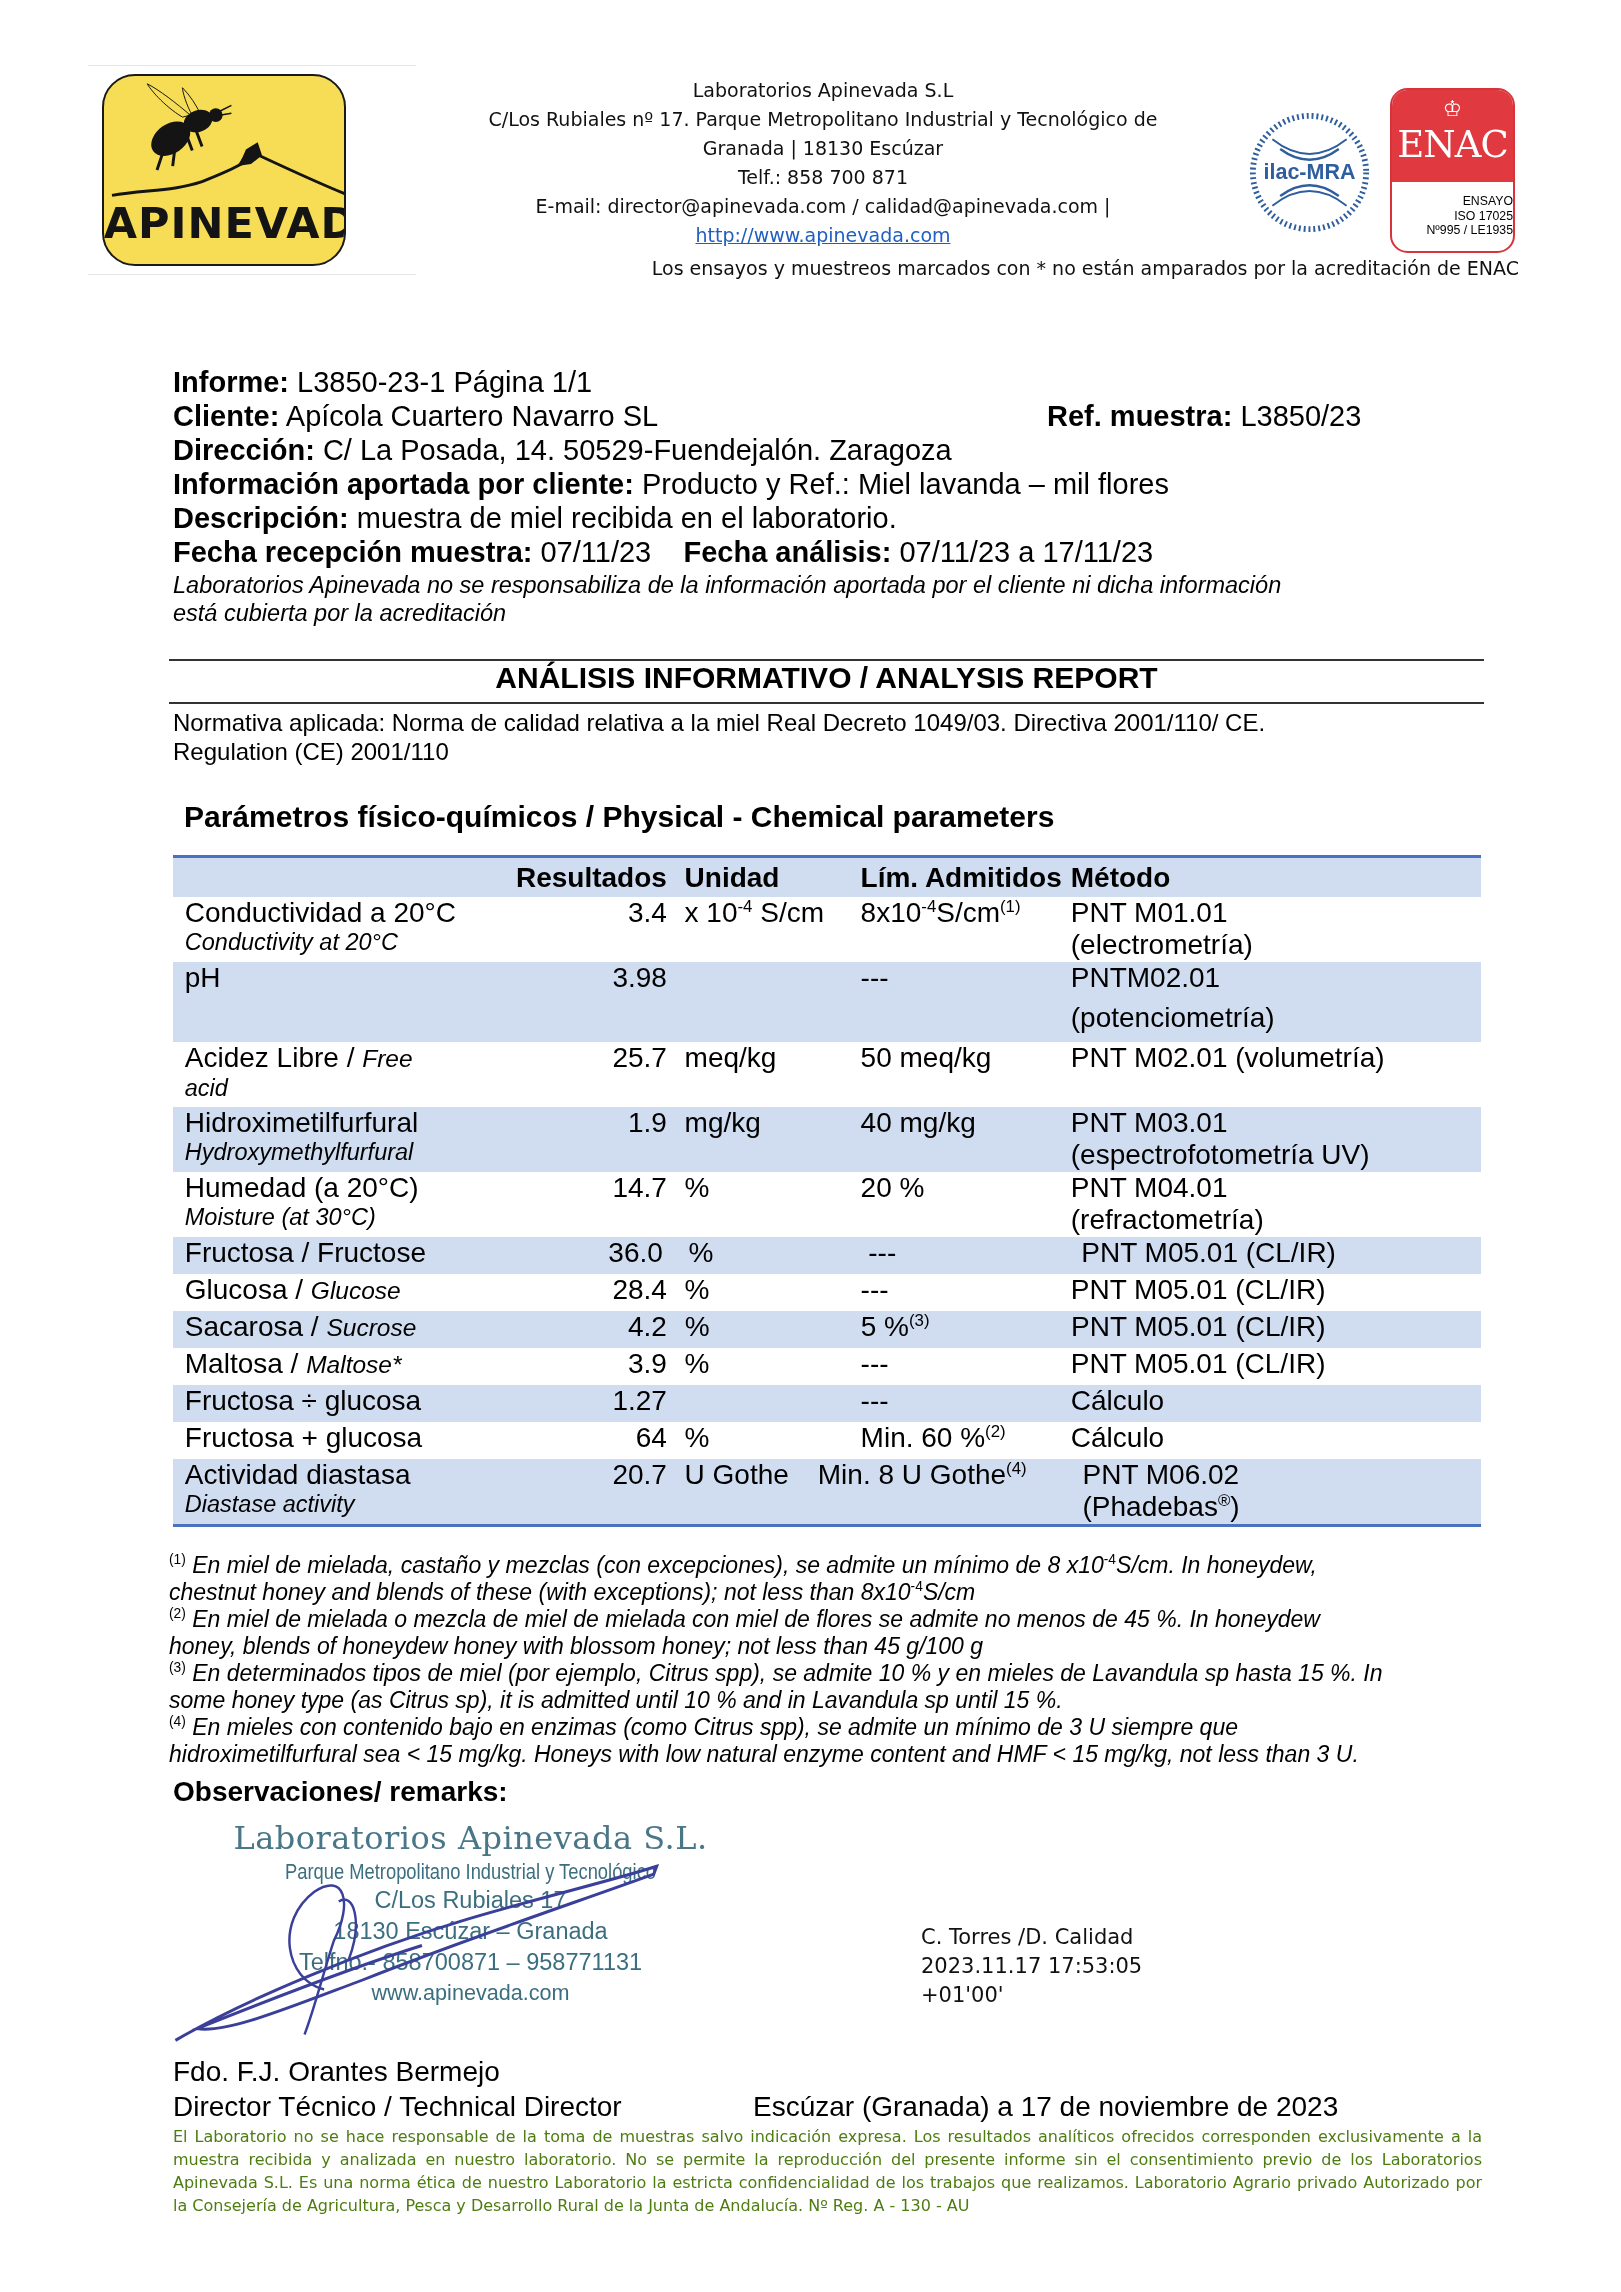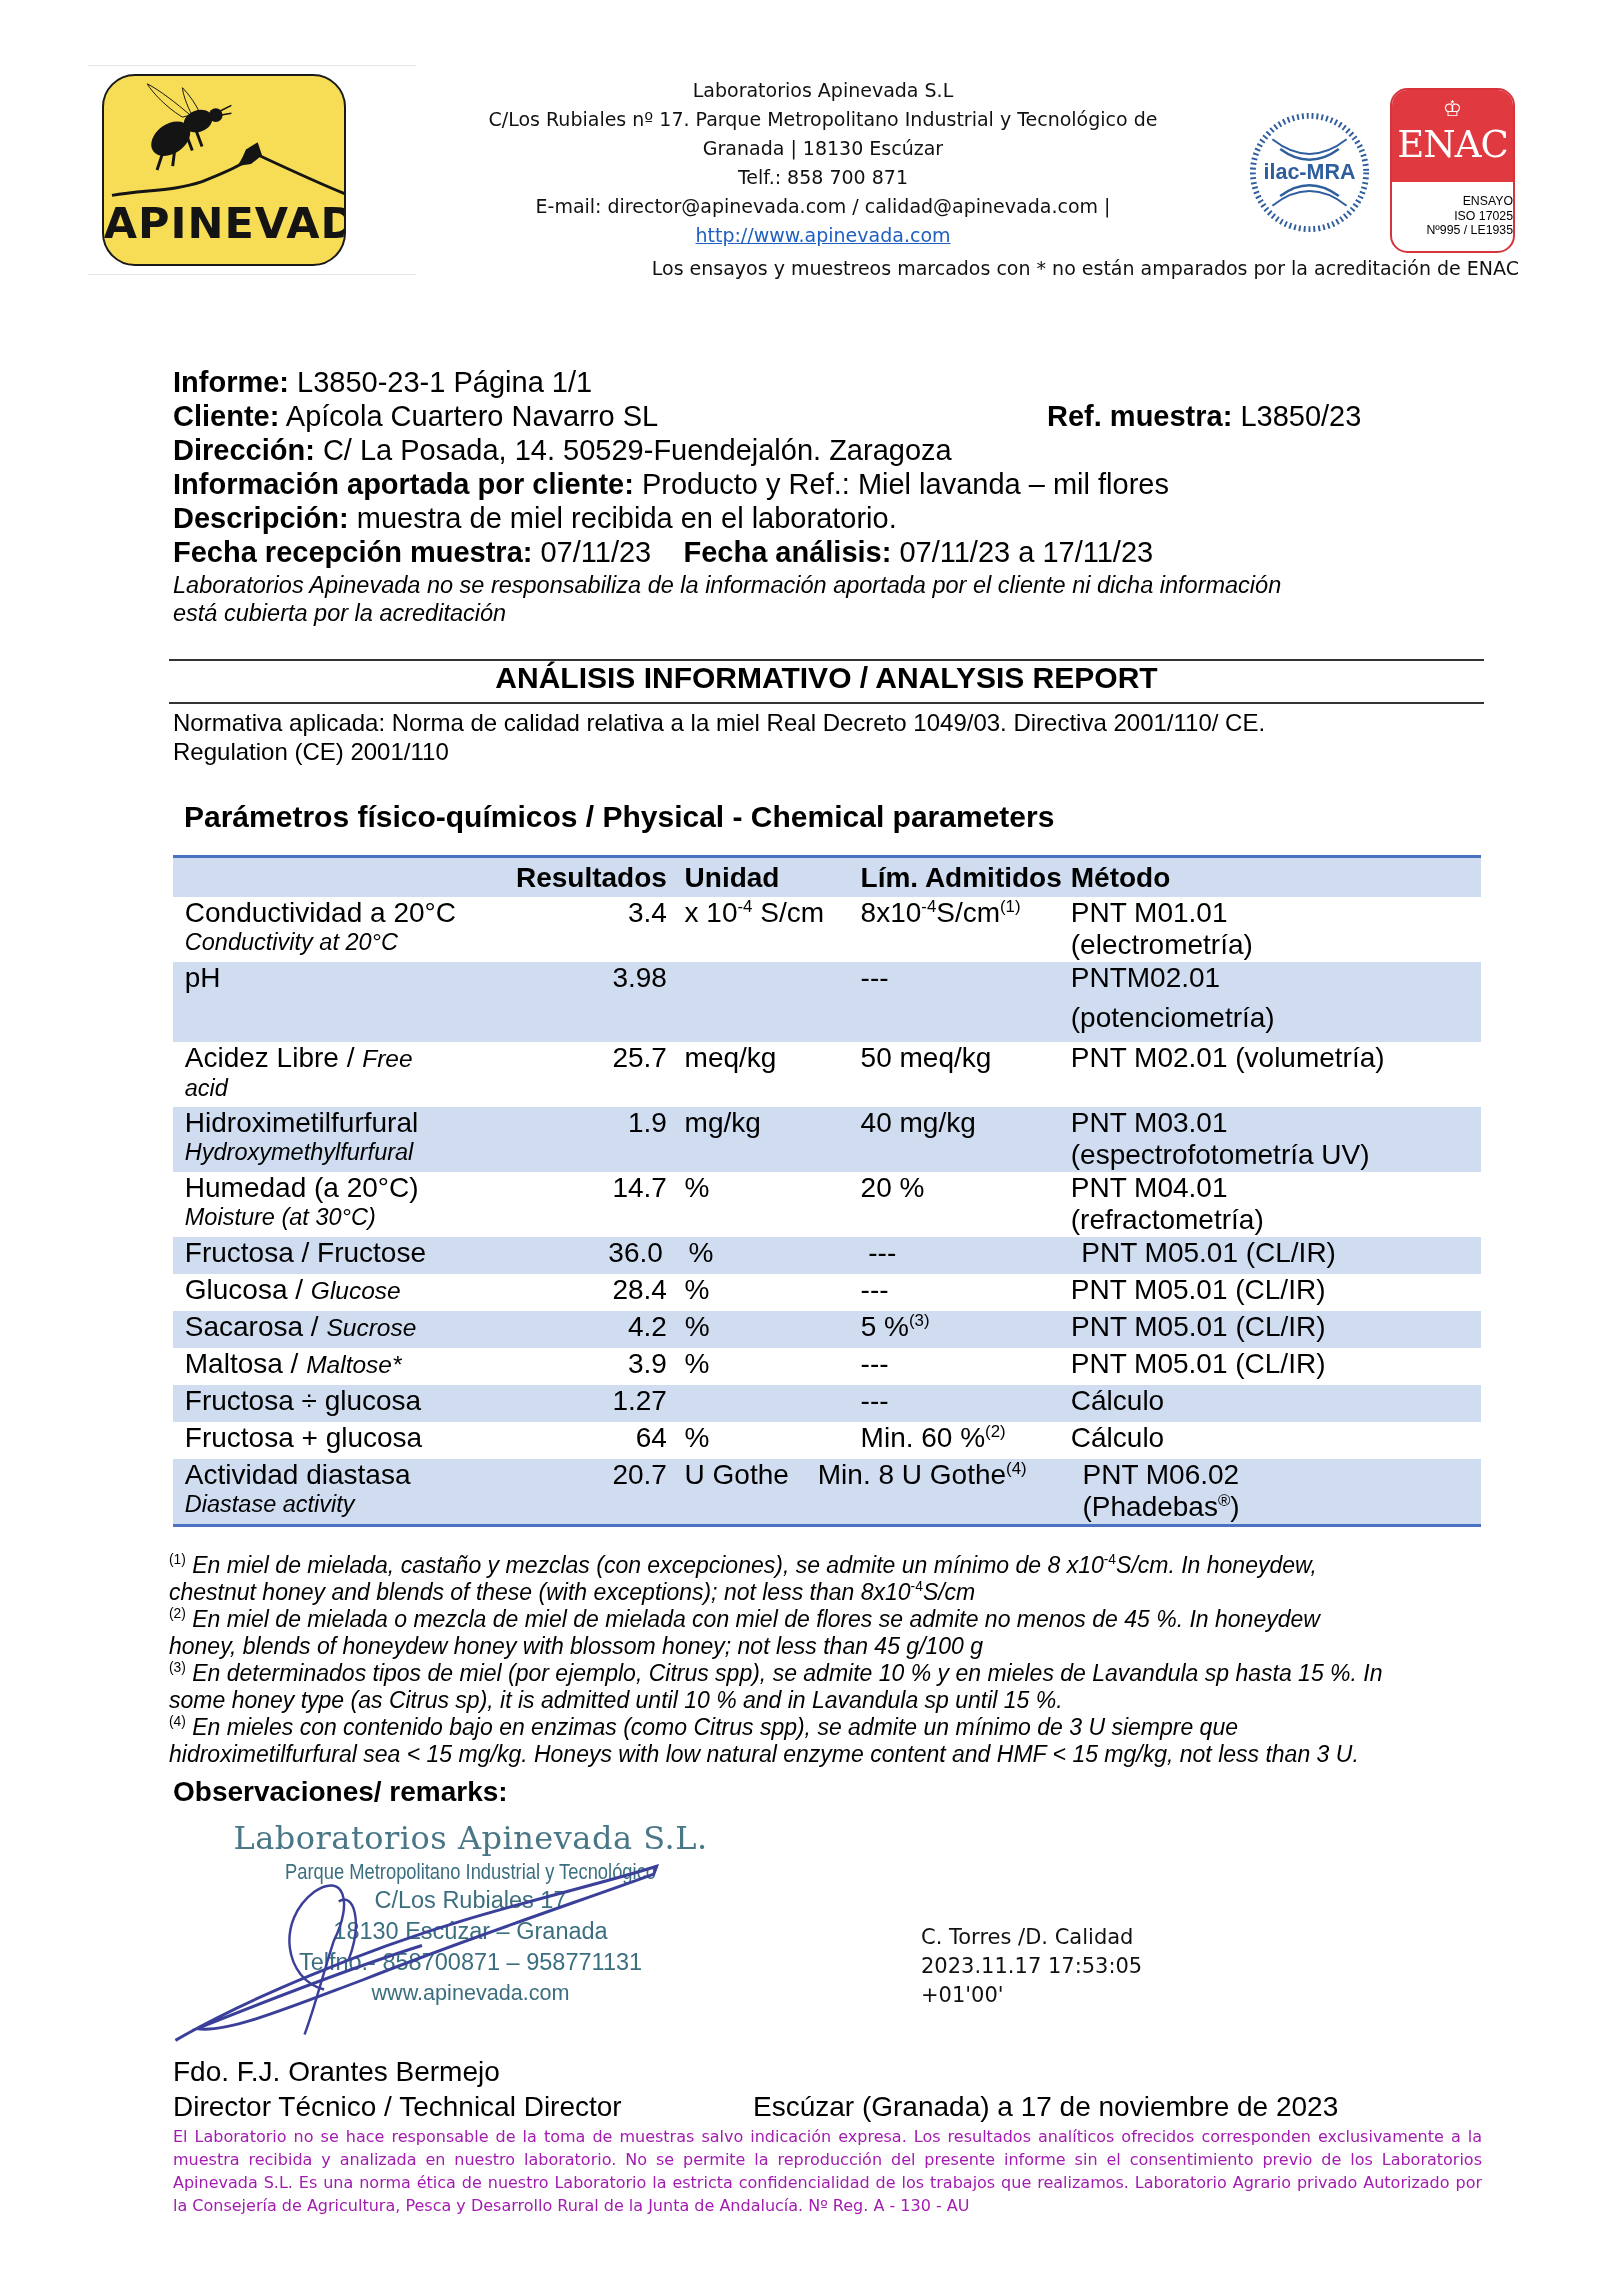--- a/index.html
+++ b/index.html
@@ -67,21 +67,21 @@
   .stamp .l5 { font-size: 23.5px; margin-top: 3.9px; }
   .stamp .l6 { font-size: 21.6px; margin-top: 3.9px; }
   .signature { left: 167px; top: 1833px; width: 549px; height: 225px; }
 
   .digisign { left: 921px; top: 1923px; font-family: "DejaVu Sans", sans-serif; font-size: 21px; line-height: 29px; color: #111; }
 
   .signer { left: 173px; top: 2054px; font-size: 28px; line-height: 35px; }
   .signer .role-line { white-space: nowrap; }
   .signer .place { position: absolute; left: 580px; }
 
-  .legal { left: 173px; top: 2125px; width: 1309px; font-family: "DejaVu Sans", sans-serif; font-size: 16px; line-height: 23px; text-align: justify; color: #a21caf; }
+  .legal { left: 173px; top: 2125px; width: 1309px; font-family: "DejaVu Sans", sans-serif; font-size: 16px; line-height: 23px; text-align: justify; color: #4d7c0f; }
 </style>
 </head>
 <body>
 
 <div class="abs logo-box">
   <div class="logo">
     <svg width="294" height="186" viewBox="0 0 300 190">
 
       <path d="M8 122 C40 116 70 118 100 108 C120 100 130 96 140 90 L146 76 L156 70 L160 82 C190 96 220 110 250 122 C270 130 285 132 296 134" fill="none" stroke="#141414" stroke-width="3"></path>
       <path d="M136 92 L146 76 L156 70 L160 82 L150 90 Z" fill="#141414"></path>

